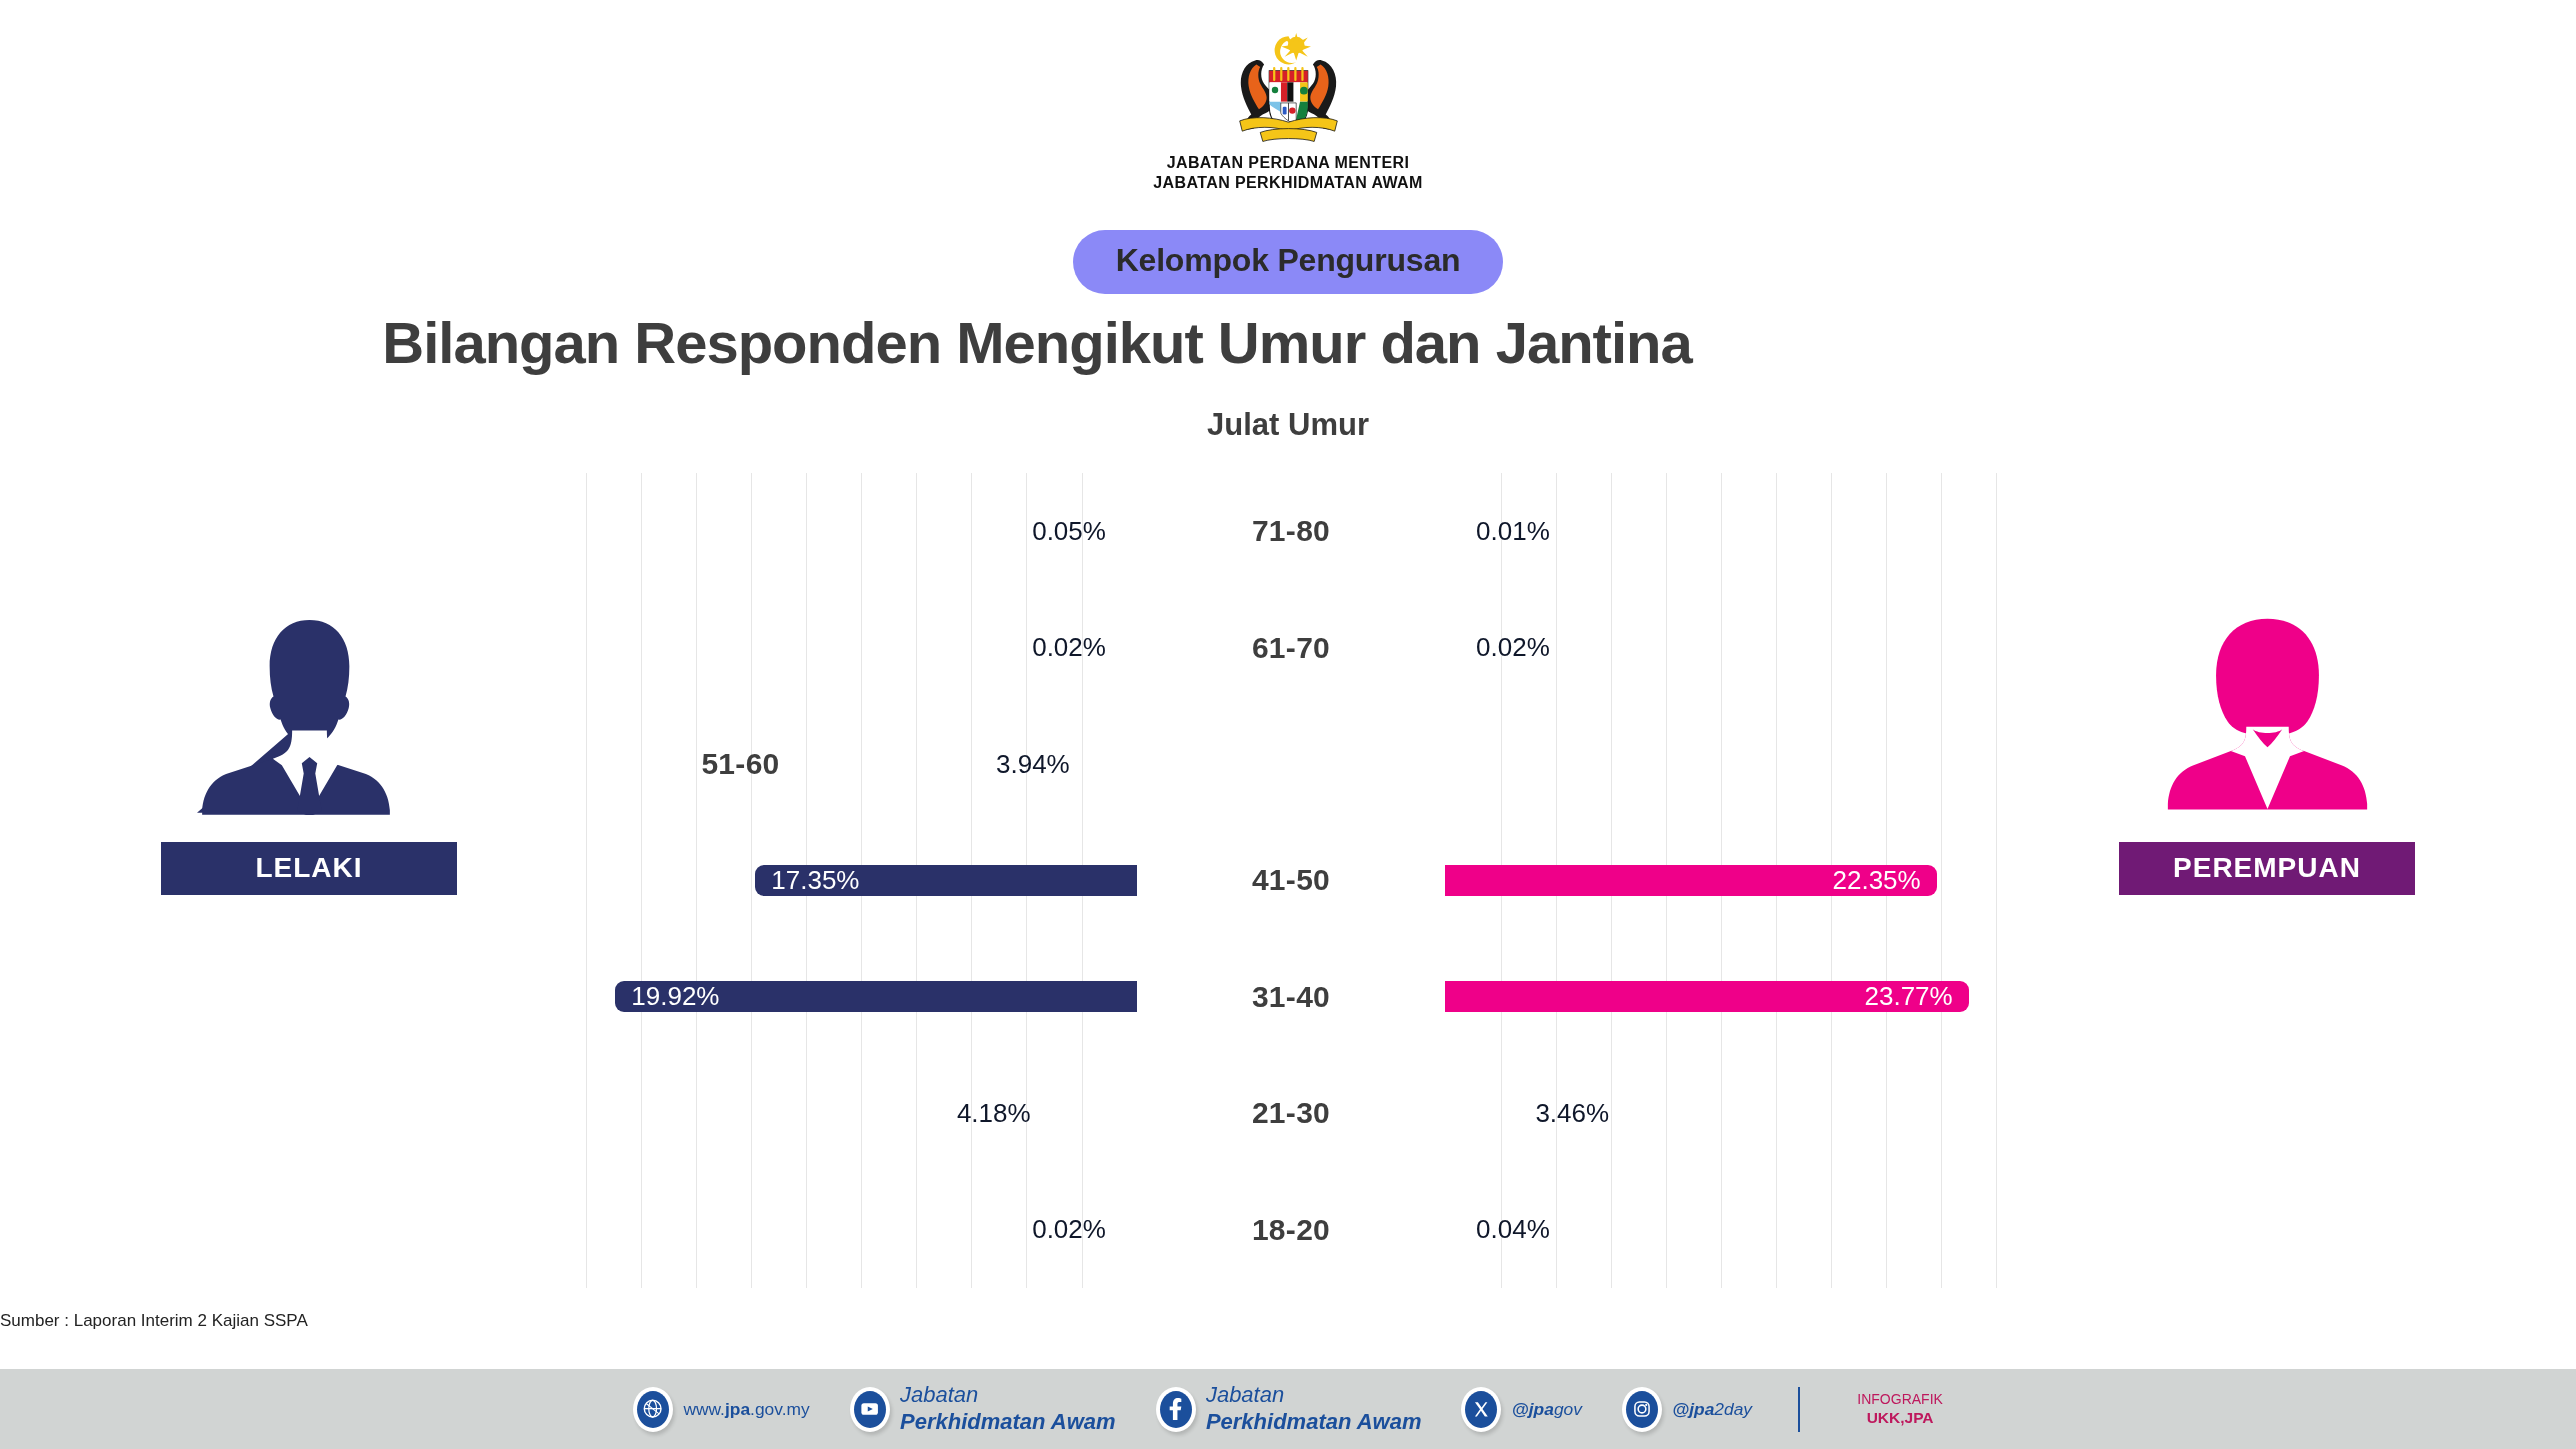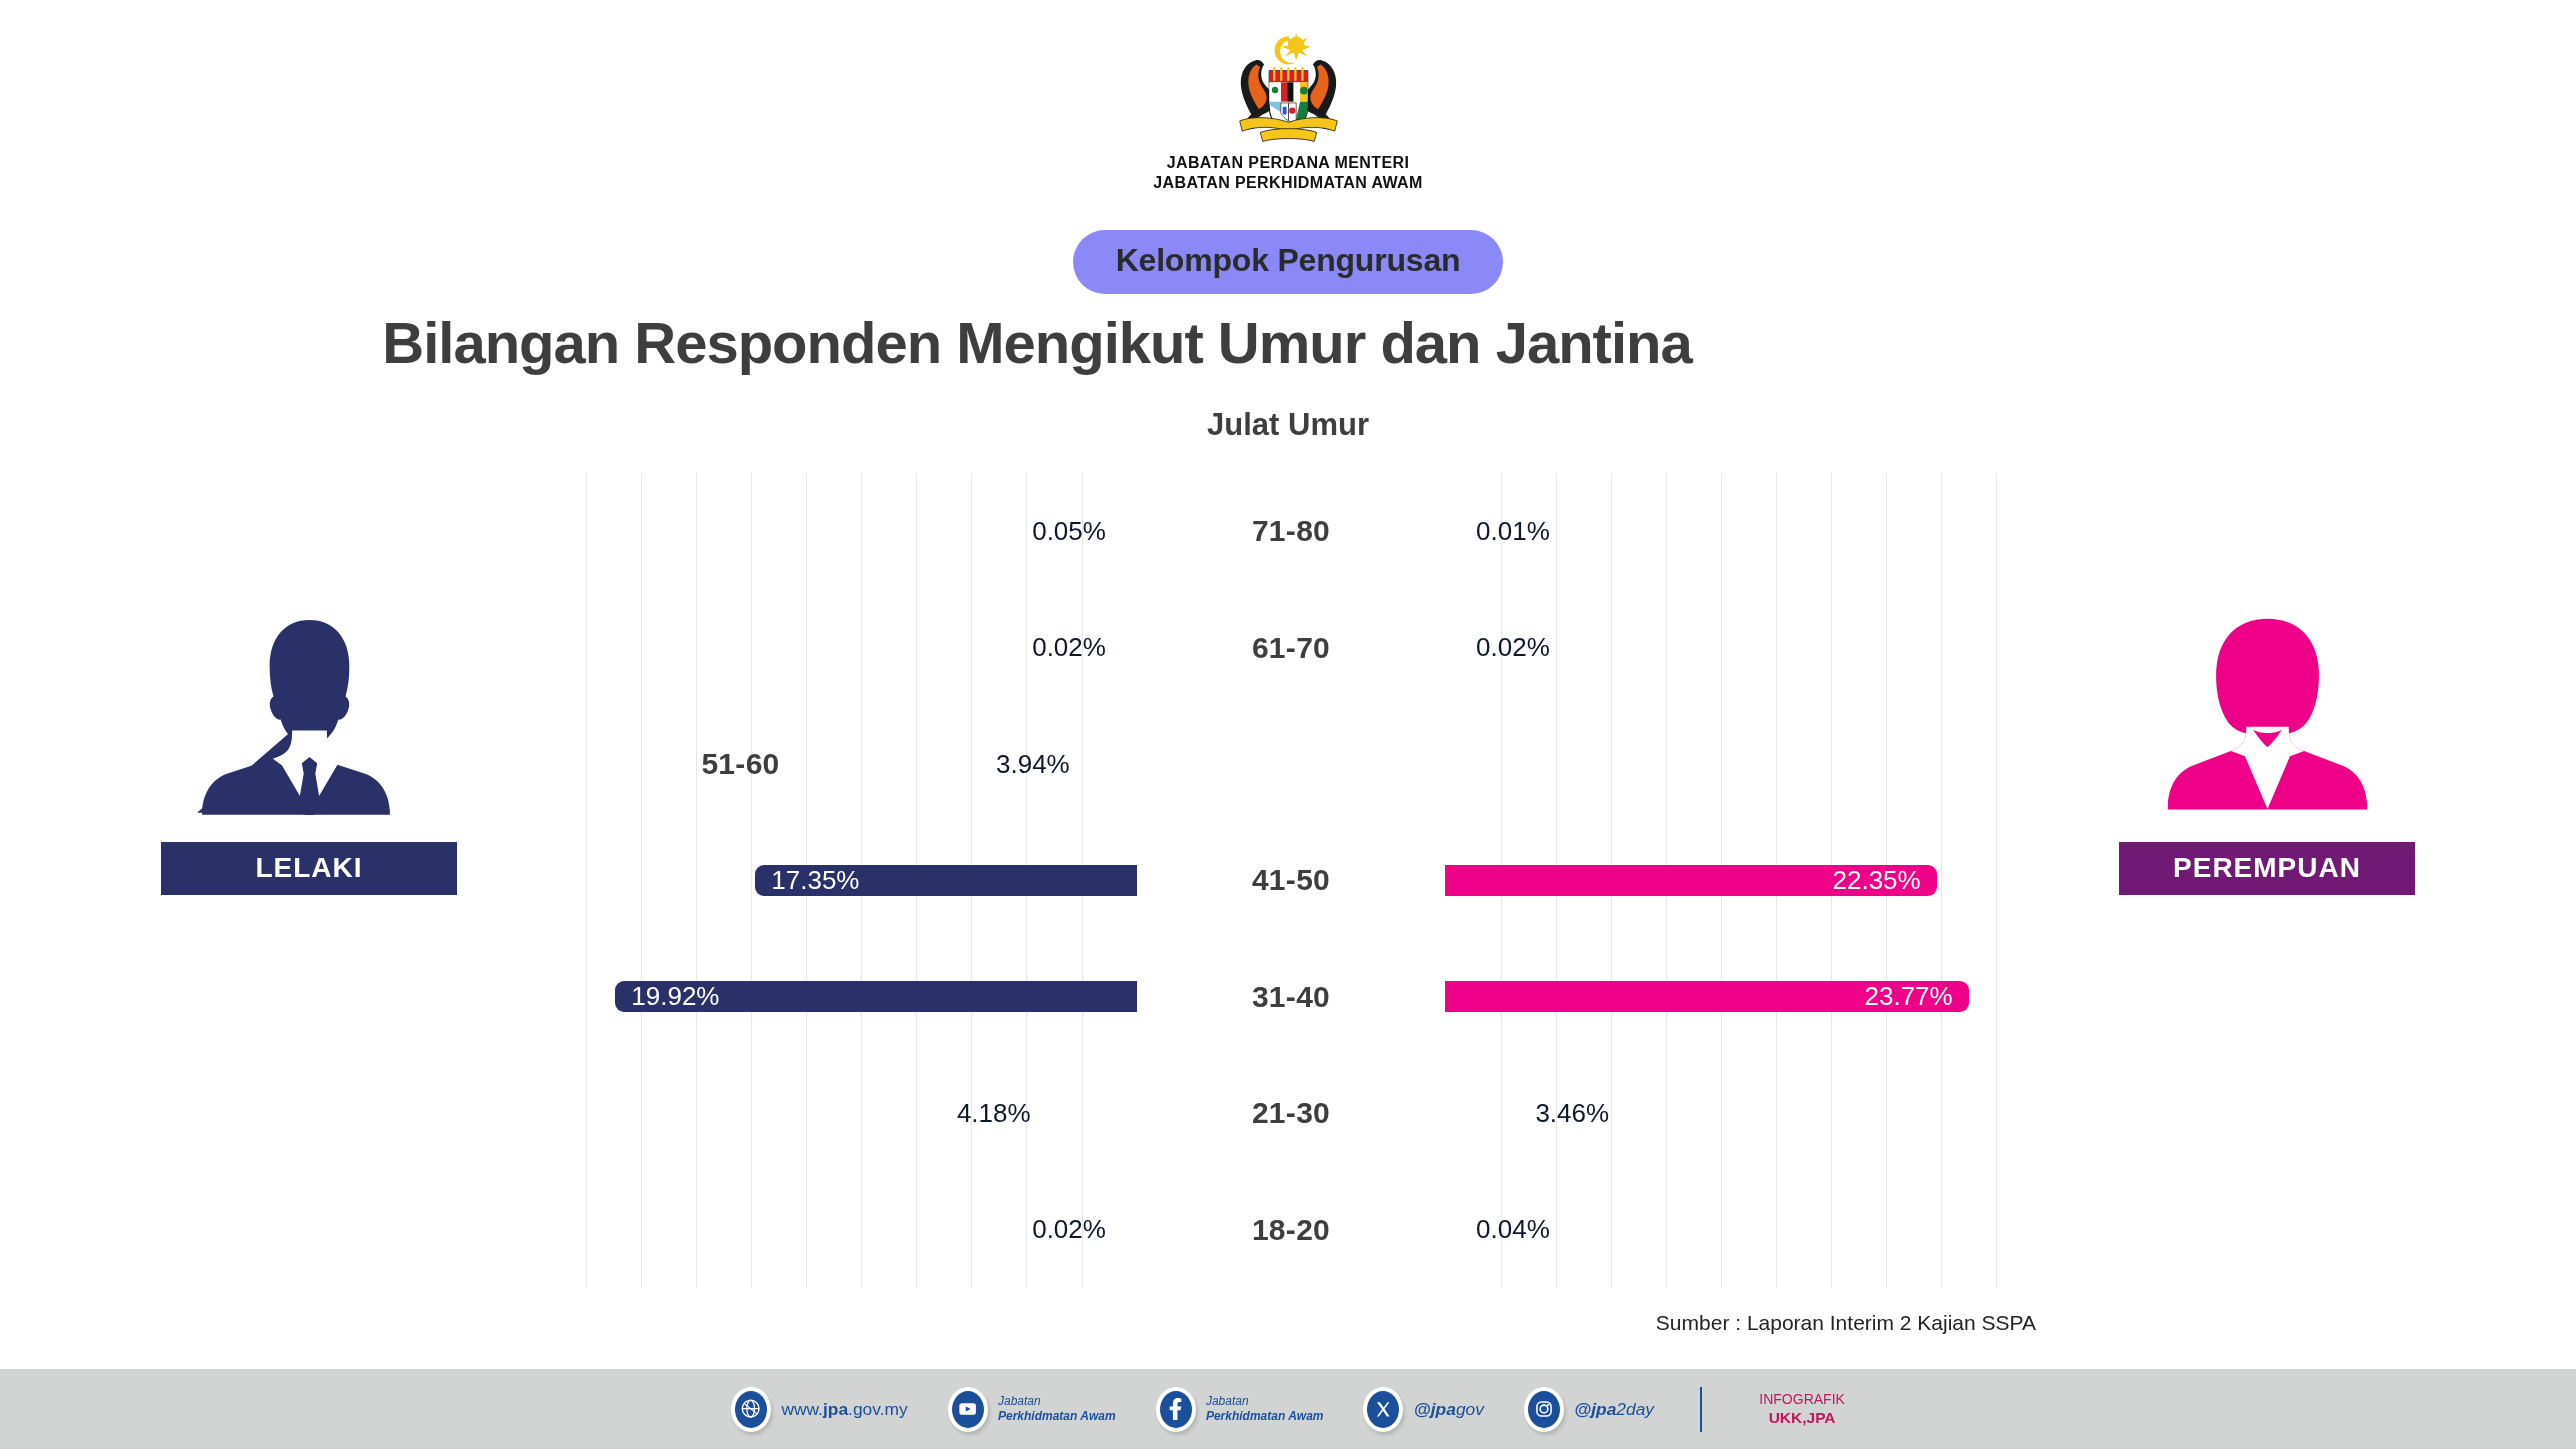--- a/index.html
+++ b/index.html
@@ -201,22 +201,22 @@
   }
   .val-out-left  { margin-right: 14px; }
   .val-out-right { margin-left: 14px; }
 
   
   .source {
     position: absolute;
     top: 1311px;
     left: 0;
     width: 2036px;
-    text-align: right;
-    font-size: 21px;
+    text-align: left;
+    font-size: 17px;
     color: #232323;
     font-family: "Liberation Sans", sans-serif;
   }
 
   
   .footer {
     position: absolute;
     left: 0;
     top: 1369px;
     width: 2576px;
@@ -247,21 +247,21 @@
   .f-icon > .inner {
     width: 32px;
     height: 37px;
     border-radius: 50%;
     background: #1b4f9c;
     display: flex;
     align-items: center;
     justify-content: center;
   }
   .f-text {
-    font-size: 12px;
+    font-size: 22px;
     color: #1b4f9c;
     line-height: 1.22;
     font-family: "Liberation Sans", sans-serif;
   }
   .f-text .l1 { font-style: italic; font-weight: normal; }
   .f-text .l2 { font-style: italic; font-weight: bold; }
   .f-url { font-size: 17.4px; color: #1b4f9c; font-family: "Liberation Sans", sans-serif; }
   .f-url b { font-weight: bold; }
   .f-handle { font-size: 17.4px; color: #1b4f9c; font-style: italic; font-family: "Liberation Sans", sans-serif; }
   .f-handle b { font-weight: bold; }

